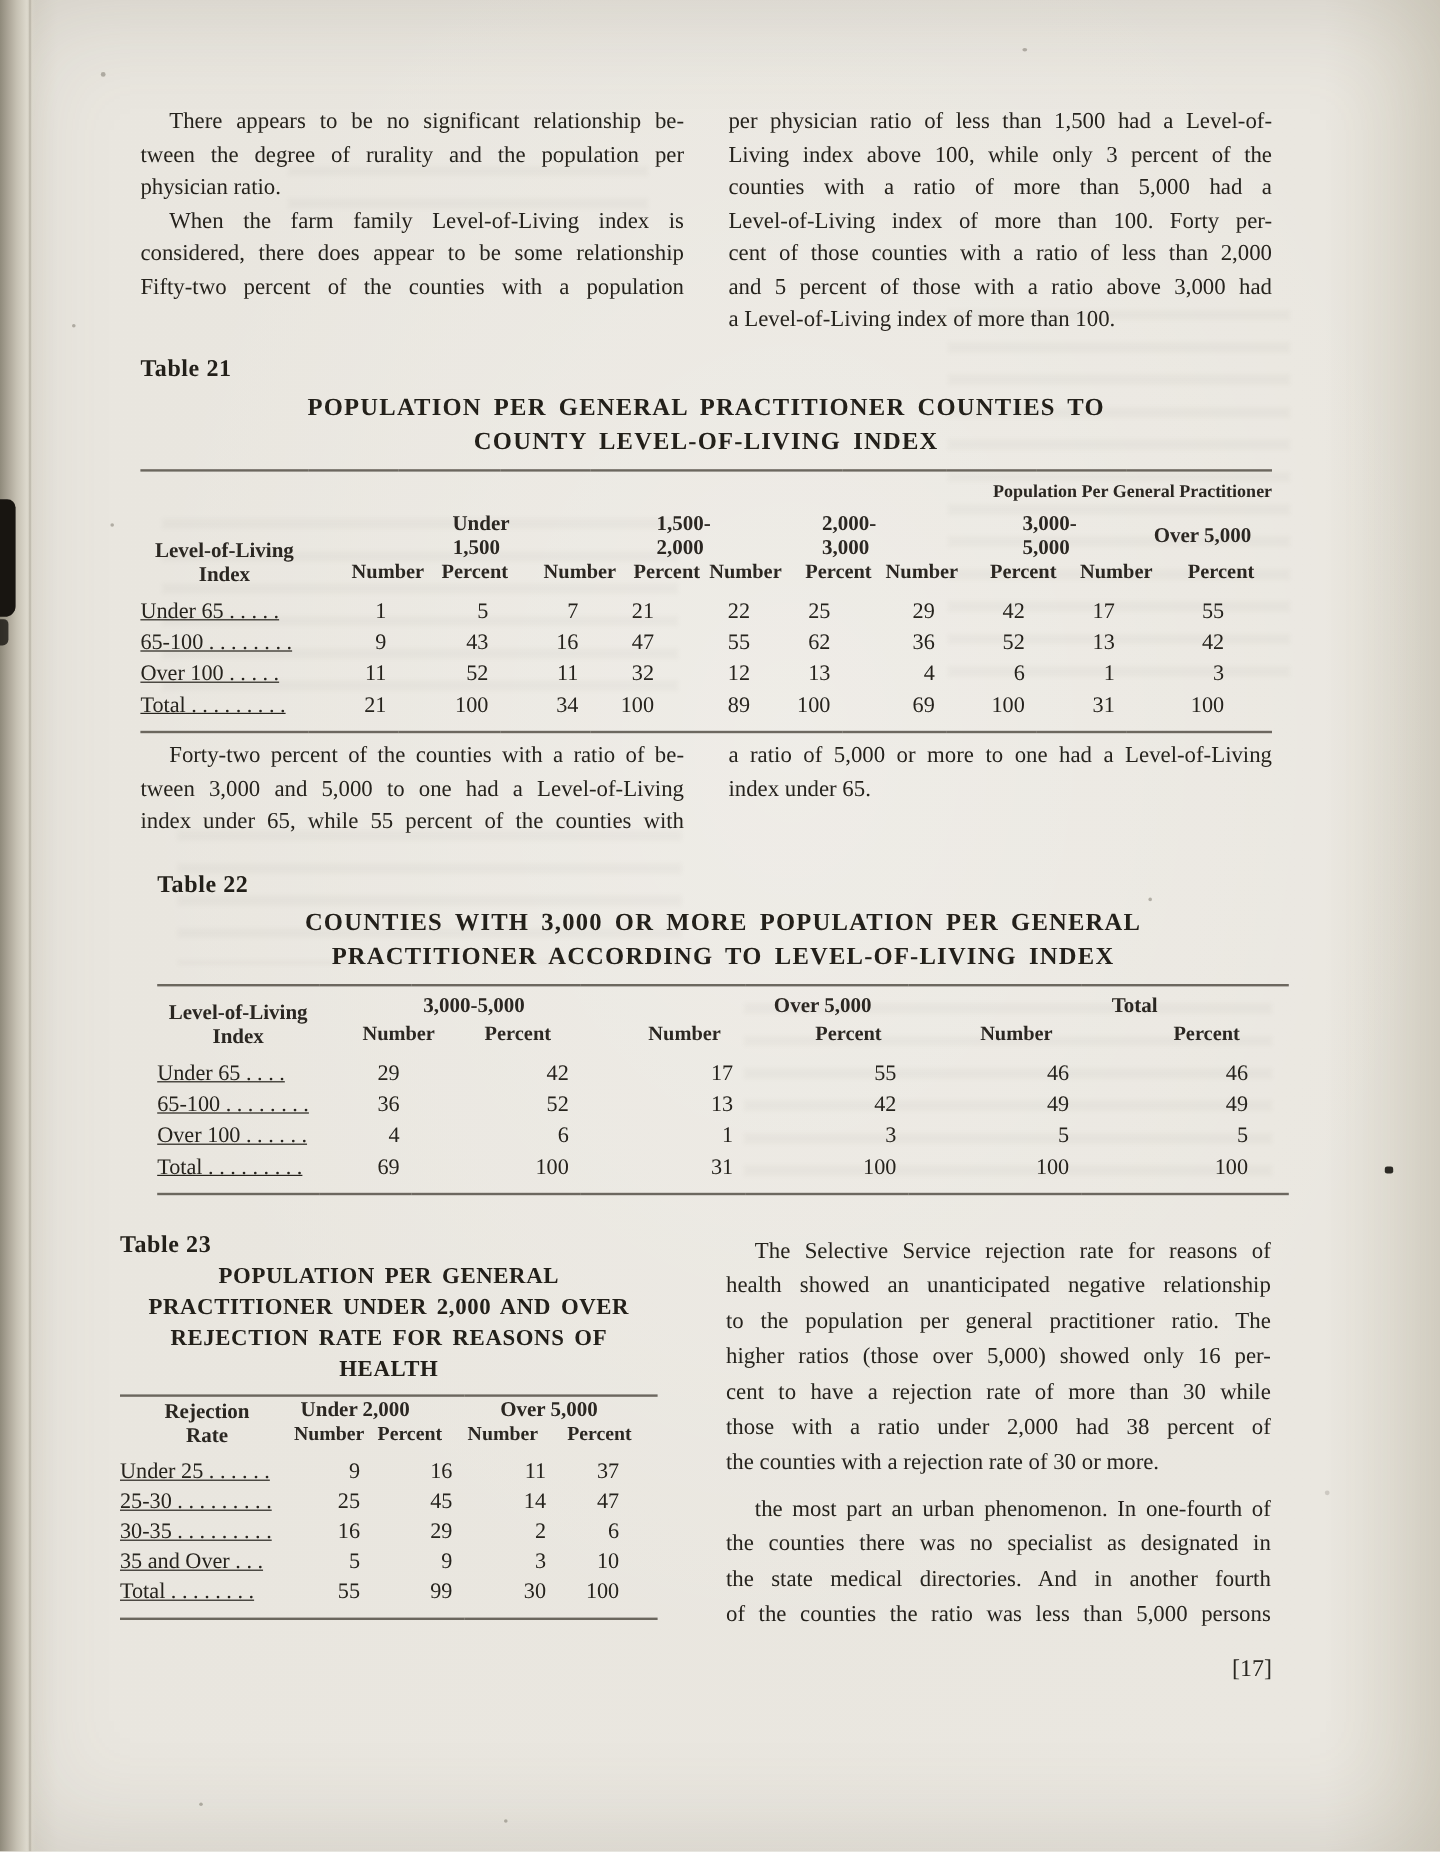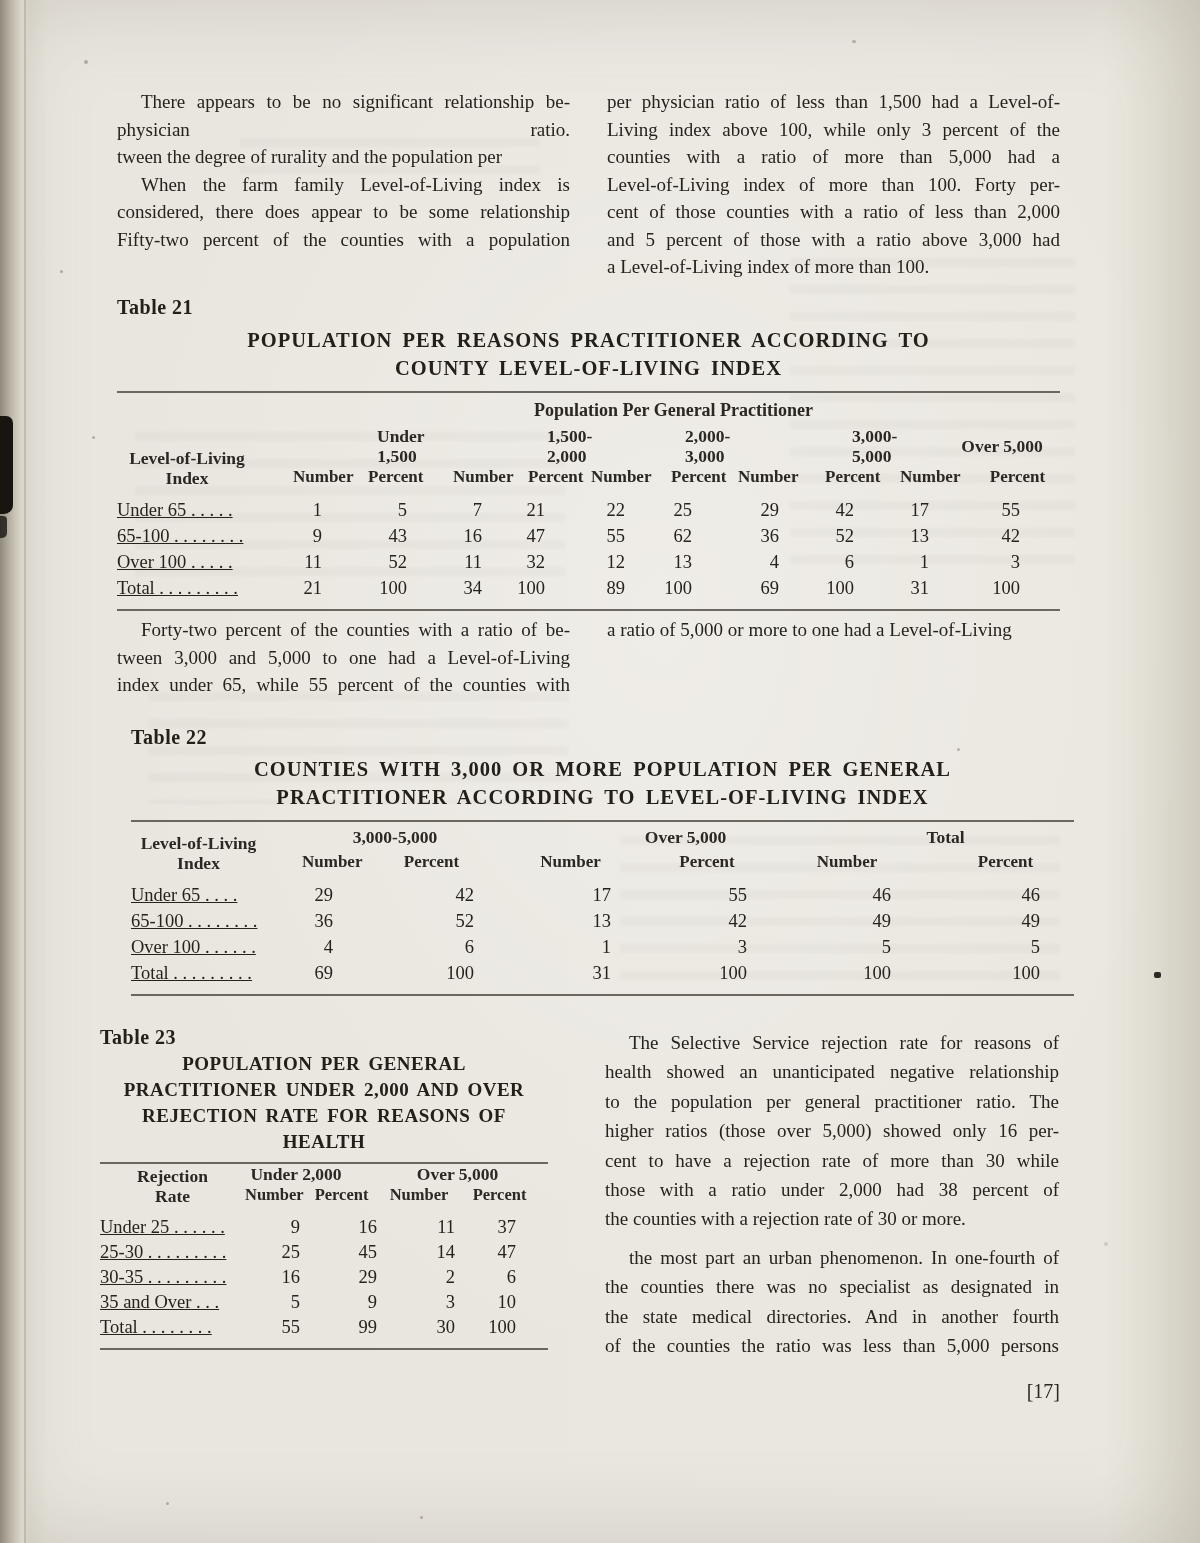--- a/index.html
+++ b/index.html
@@ -35,21 +35,21 @@
   
   .tblock{position:absolute;}
   .tcaption{text-align:left;font-weight:bold;font-size:20px;color:#23201a;letter-spacing:.5px;}
   .ttitle{text-align:center;font-weight:bold;color:#23201a;}
   .ttitle .tline{font-size:20.5px;line-height:28px;letter-spacing:1px;word-spacing:4px;}
   .t23 .ttitle .tline{font-size:19px;line-height:26px;letter-spacing:.5px;word-spacing:3px;}
   table.stat{border-collapse:collapse;table-layout:fixed;width:100%;
     border-top:2px solid rgba(72,67,58,.78);border-bottom:2px solid rgba(72,67,58,.78);}
   table.stat th{font-weight:bold;color:#2b2722;padding:0;}
   table.stat td{font-size:18.5px;color:#26231d;padding:0 10px 0 0;}
-  .spanhead{font-size:18px;text-align:center;padding-top:7px !important;padding-left:30px !important;line-height:21px;}
+  .spanhead{font-size:15px;text-align:right;padding-top:7px !important;padding-left:30px !important;line-height:21px;}
   th.grp{font-size:17.5px;text-align:center;line-height:20px;}
   th.sub{font-size:17px;text-align:center;padding-left:36px !important;line-height:22px;padding-bottom:3px !important;}
   th.stub{font-size:17.5px;text-align:center;vertical-align:bottom;line-height:20px;padding-bottom:3px !important;}
   td.lbl{text-align:left;font-size:18.5px;padding-left:10px;white-space:nowrap;text-decoration:underline;}
   td.num{text-align:right;}
   .t21 tbody td, .t22 tbody td{height:26px;}
   .t23 tbody td{height:25px;}
   .t21 td.c10{padding-right:40px;}
   .t22 td.c6{padding-right:34px;}
   .t23 td{padding-right:26px;}
@@ -97,22 +97,22 @@
   <div class="ghost" style="left:240px;top:138px;width:300px;height:38px;"></div>
   <div class="ghost" style="left:790px;top:258px;width:285px;height:315px;"></div>
   <div class="ghost" style="left:135px;top:432px;width:430px;height:145px;"></div>
   <div class="ghost" style="left:148px;top:692px;width:420px;height:112px;"></div>
   <div class="ghost" style="left:620px;top:836px;width:440px;height:158px;"></div>
 
   <section class="cols intro">
     <div class="col">
       <div class="para indent ends">
           <div class="line">There appears to be no significant relationship be-</div>
+          <div class="line">tween the degree of rurality and the population per</div>
           <div class="line">physician ratio.</div>
-          <div class="line">tween the degree of rurality and the population per</div>
         </div>
       <div class="para indent">
           <div class="line">When the farm family Level-of-Living index is</div>
           <div class="line">considered, there does appear to be some relationship</div>
           <div class="line">Fifty-two percent of the counties with a population</div>
         </div>
     </div>
     <div class="col">
       <div class="para ends">
           <div class="line">per physician ratio of less than 1,500 had a Level-of-</div>
@@ -122,21 +122,21 @@
           <div class="line">cent of those counties with a ratio of less than 2,000</div>
           <div class="line">and 5 percent of those with a ratio above 3,000 had</div>
           <div class="line">a Level-of-Living index of more than 100.</div>
         </div>
     </div>
   </section>
 
   <section class="tblock t21blk">
     <div class="tcaption">Table 21</div>
     <div class="ttitle">
-      <div class="tline">POPULATION PER REASONS PRACTITIONER ACCORDING TO</div>
+      <div class="tline">POPULATION PER GENERAL PRACTITIONER COUNTIES TO</div>
       <div class="tline">COUNTY LEVEL-OF-LIVING INDEX</div>
     </div>
     <table class="stat t21">
       <colgroup>
         <col style="width:140px">
           <col style="width:75px">
           <col style="width:85px">
           <col style="width:75px">
           <col style="width:63px">
         <col style="width:80px">
@@ -235,20 +235,21 @@
     <div class="col">
       <div class="para indent">
           <div class="line">Forty-two percent of the counties with a ratio of be-</div>
           <div class="line">tween 3,000 and 5,000 to one had a Level-of-Living</div>
           <div class="line">index under 65, while 55 percent of the counties with</div>
         </div>
     </div>
     <div class="col">
       <div class="para ends">
           <div class="line">a ratio of 5,000 or more to one had a Level-of-Living</div>
+          <div class="line">index under 65.</div>
         </div>
     </div>
   </section>
 
   <section class="tblock t22blk">
     <div class="tcaption">Table 22</div>
     <div class="ttitle">
       <div class="tline">COUNTIES WITH 3,000 OR MORE POPULATION PER GENERAL</div>
       <div class="tline">PRACTITIONER ACCORDING TO LEVEL-OF-LIVING INDEX</div>
     </div>

